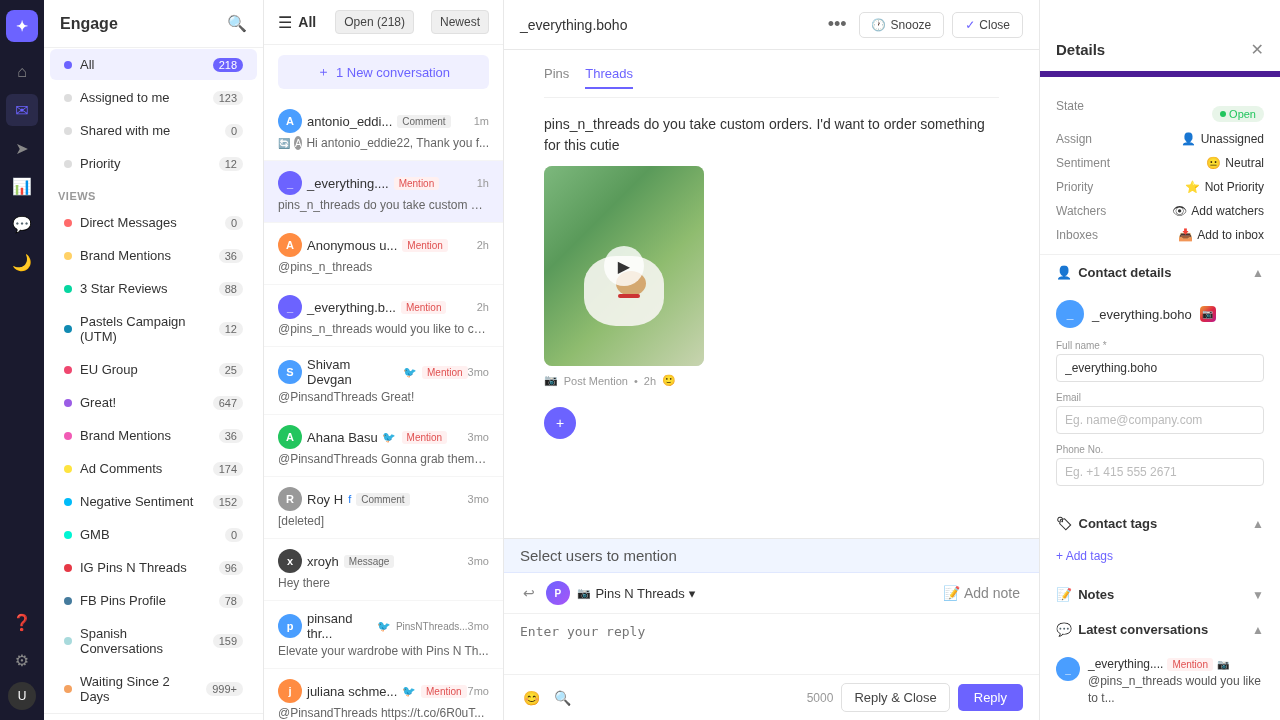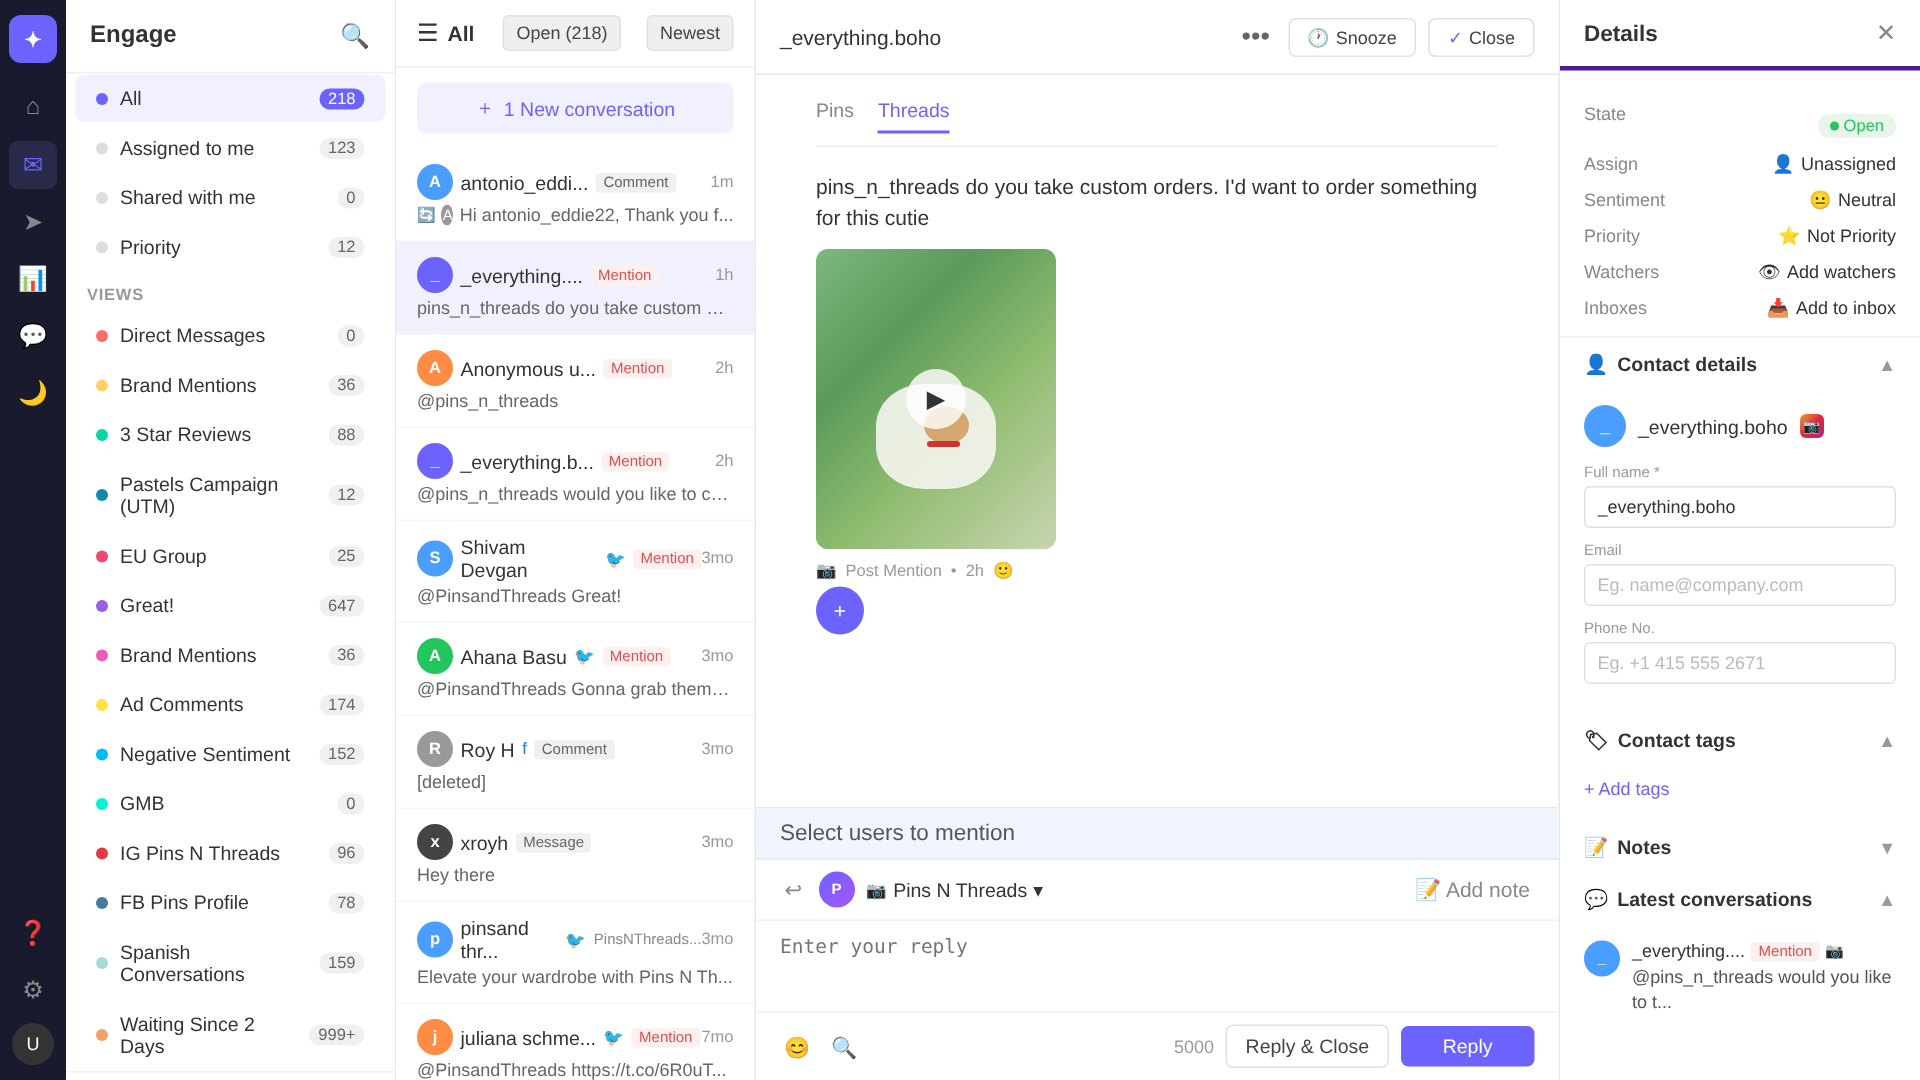--- a/index.html
+++ b/index.html
@@ -178,21 +178,21 @@
       align-items: center;
       gap: 4px;
       color: #444;
     }
     .header-btn.close-btn { background: #fff; color: #444; }
     .header-btn.close-btn .check { color: #6c63ff; }
     .dots-btn { background: none; border: none; cursor: pointer; color: #666; font-size: 18px; padding: 4px; }
 
     .main-content { flex: 1; overflow-y: auto; padding: 16px 40px; }
 
-    .message-block { margin-bottom: 4px; }
+    .message-block { margin-bottom: 20px; }
     .message-text { font-size: 14px; color: #333; line-height: 1.5; margin-bottom: 10px; }
     .message-image { width: 160px; height: 200px; background: #c8d8c0; border-radius: 8px; overflow: hidden; position: relative; display: flex; align-items: center; justify-content: center; }
     .message-image .play-btn { width: 40px; height: 40px; background: rgba(255,255,255,0.8); border-radius: 50%; display: flex; align-items: center; justify-content: center; font-size: 16px; }
     .image-scene { width: 100%; height: 100%; background: linear-gradient(135deg, #7db87d 0%, #5a9a5a 30%, #8fbc6f 60%, #c8d4b0 100%); }
     .message-meta { font-size: 11px; color: #999; display: flex; align-items: center; gap: 6px; margin-top: 8px; }
 
     
     .reply-area {
       border-top: 1px solid #e8e8e8;
       background: #fff;
@@ -219,41 +219,42 @@
     .reply-footer {
       padding: 8px 16px;
       display: flex;
       align-items: center;
       justify-content: space-between;
       border-top: 1px solid #f0f0f0;
     }
     .reply-footer-left { display: flex; gap: 8px; }
     .reply-footer-right { display: flex; align-items: center; gap: 8px; }
     .char-count { font-size: 12px; color: #999; }
-    .reply-btn { padding: 6px 28px; background: #6c63ff; color: white; border: none; border-radius: 5px; cursor: pointer; font-size: 13px; }
+    .reply-btn { padding: 6px 16px; background: #6c63ff; color: white; border: none; border-radius: 5px; cursor: pointer; font-size: 13px; }
     .reply-close-btn { padding: 6px 12px; background: white; color: #444; border: 1px solid #e0e0e0; border-radius: 5px; cursor: pointer; font-size: 13px; }
     .icon-btn { background: none; border: none; cursor: pointer; color: #888; font-size: 14px; padding: 3px; }
 
     
     .details-panel {
       width: 240px;
       background: #fff;
       display: flex;
       flex-direction: column;
       overflow-y: auto;
       flex-shrink: 0;
     }
     .details-header {
       padding: 12px 16px;
       font-size: 15px;
       font-weight: 600;
-      border-bottom: 3px solid #4c1d95;
+      border-bottom: 6px solid #4c1d95;
       display: flex;
       align-items: center;
       justify-content: space-between;
+      margin-top: 28px;
     }
     .details-close { background: none; border: none; cursor: pointer; color: #888; font-size: 16px; }
 
     .details-section { border-bottom: 1px solid #f0f0f0; padding: 12px 16px; }
     .details-row { display: flex; align-items: center; justify-content: space-between; margin-bottom: 10px; }
     .details-row:last-child { margin-bottom: 0; }
     .details-label { font-size: 12px; color: #888; }
     .details-value { font-size: 12px; color: #333; display: flex; align-items: center; gap: 4px; }
     .state-badge { background: #e8f5e9; color: #22c55e; padding: 2px 8px; border-radius: 10px; font-size: 11px; display: flex; align-items: center; gap: 3px; margin-top: 17px; }
     .state-badge .dot { width: 6px; height: 6px; background: #22c55e; border-radius: 50%; }

